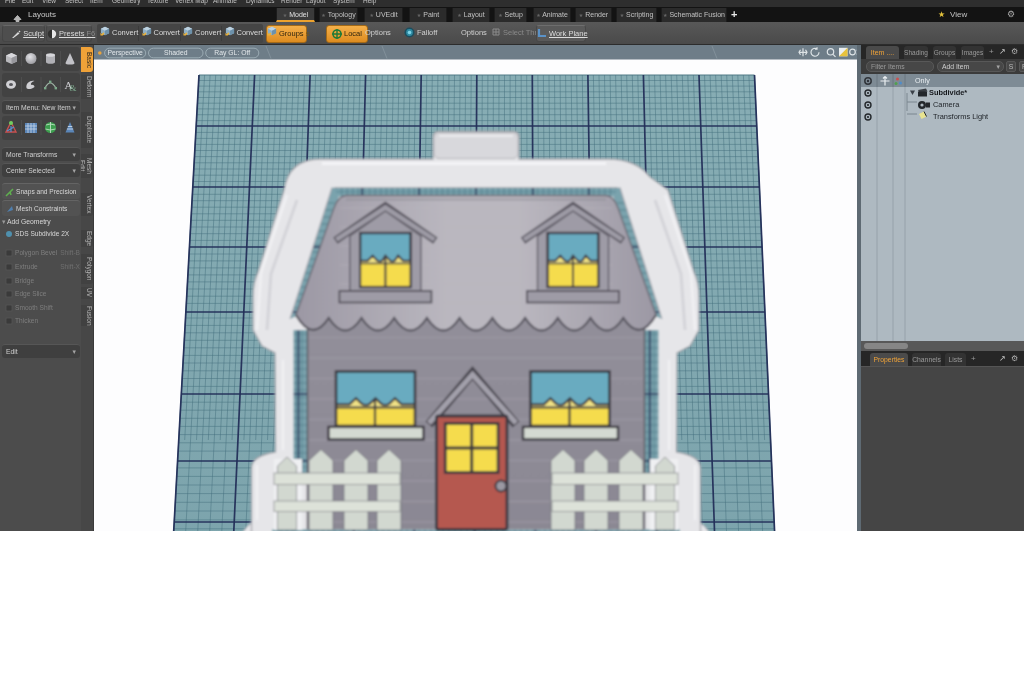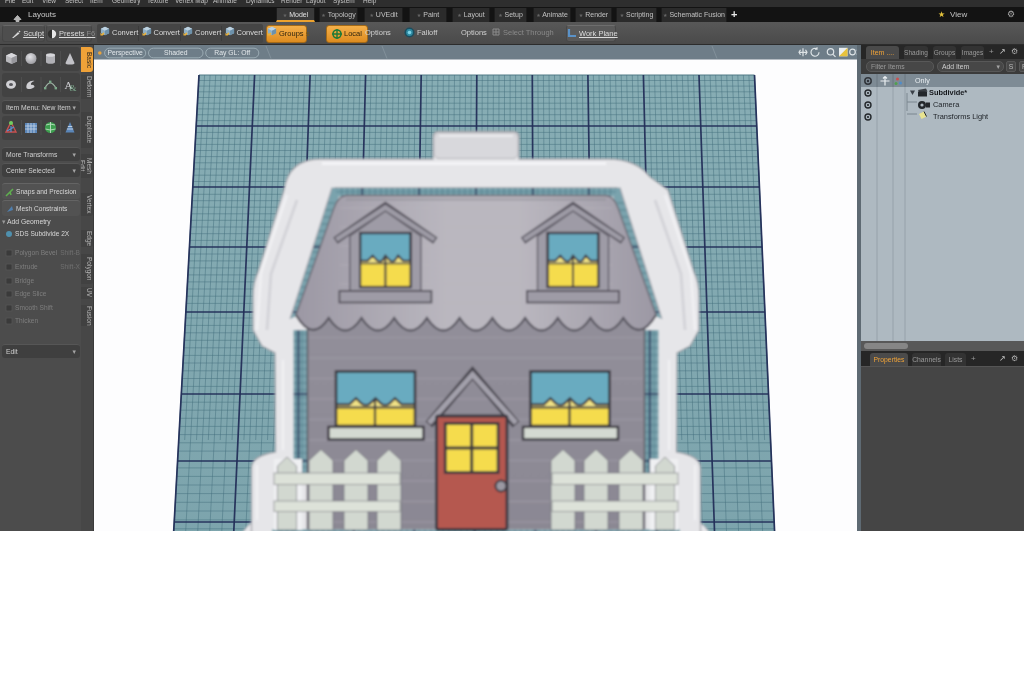--- a/index.html
+++ b/index.html
@@ -95,21 +95,21 @@
       <span class="ttxt" style="left:365px">Options</span>
       <span class="ttxt" style="left:404px"><svg width="11" height="11" style="vertical-align:middle;margin:-2px 2px 0 0">
           <circle cx="5.5" cy="5.5" r="5" fill="#1b4d5e"></circle>
           <circle cx="5.5" cy="5.5" r="3.4" fill="#2f8ba3"></circle>
           <circle cx="5.5" cy="5.5" r="1.8" fill="#7fd4e8"></circle>
         </svg>Falloff</span>
       <span class="ttxt" style="left:461px">Options</span>
       <span class="ttxt" style="left:491px;color:#898989"><svg width="10" height="10" style="vertical-align:middle;margin:-2px 2px 0 0">
           <path d="M2,2 h6 v6 h-6 Z M2,5 h6 M5,2 v6" stroke="#8a8a8a" fill="none"></path>
         </svg>Select Through</span>
-      <div class="tbtn" style="left:566px;width:50px;background:#5a5a5a;border:1px solid #484848;border-top-color:#6e6e6e"><svg width="10" height="10" style="vertical-align:middle;margin:-2px 2px 0 0">
+      <div class="tbtn" style="left:536px;width:50px;background:#5a5a5a;border:1px solid #484848;border-top-color:#6e6e6e"><svg width="10" height="10" style="vertical-align:middle;margin:-2px 2px 0 0">
           <path d="M2,1 V8 H9" stroke="#5a92c8" stroke-width="2.2" fill="none"></path>
         </svg>Work Plane</div>
     </div>
 <svg width="764" height="620" viewBox="0 0 764 620" style="position:absolute;left:94px;top:45px">
       <defs>
 <linearGradient id="gGrid" x1="0" y1="0" x2="0" y2="1">
  <stop offset="0" stop-color="#87adb4"></stop>
           <stop offset="1" stop-color="#7aa2ab"></stop>
 </linearGradient>
 <linearGradient id="gBase" x1="0" y1="0" x2="0" y2="1">

